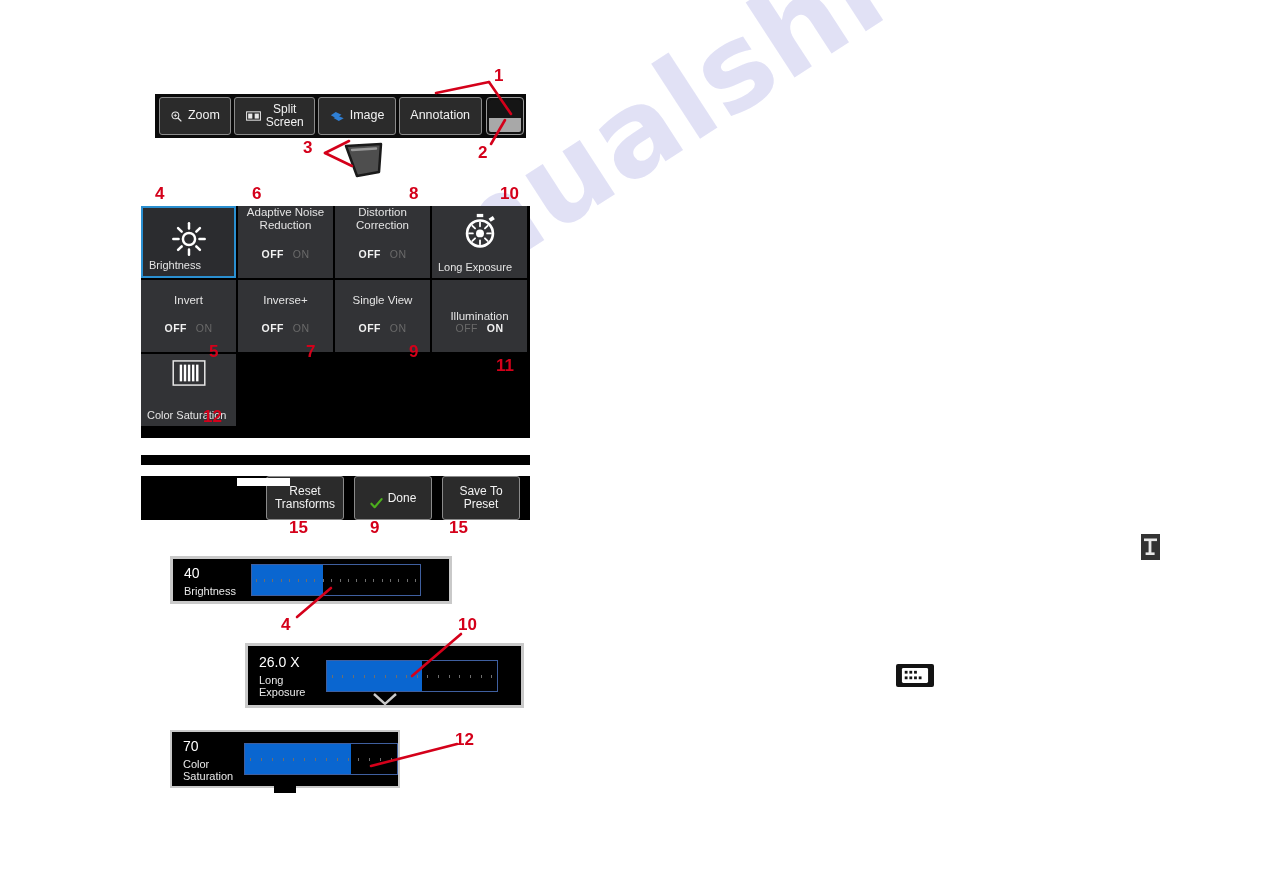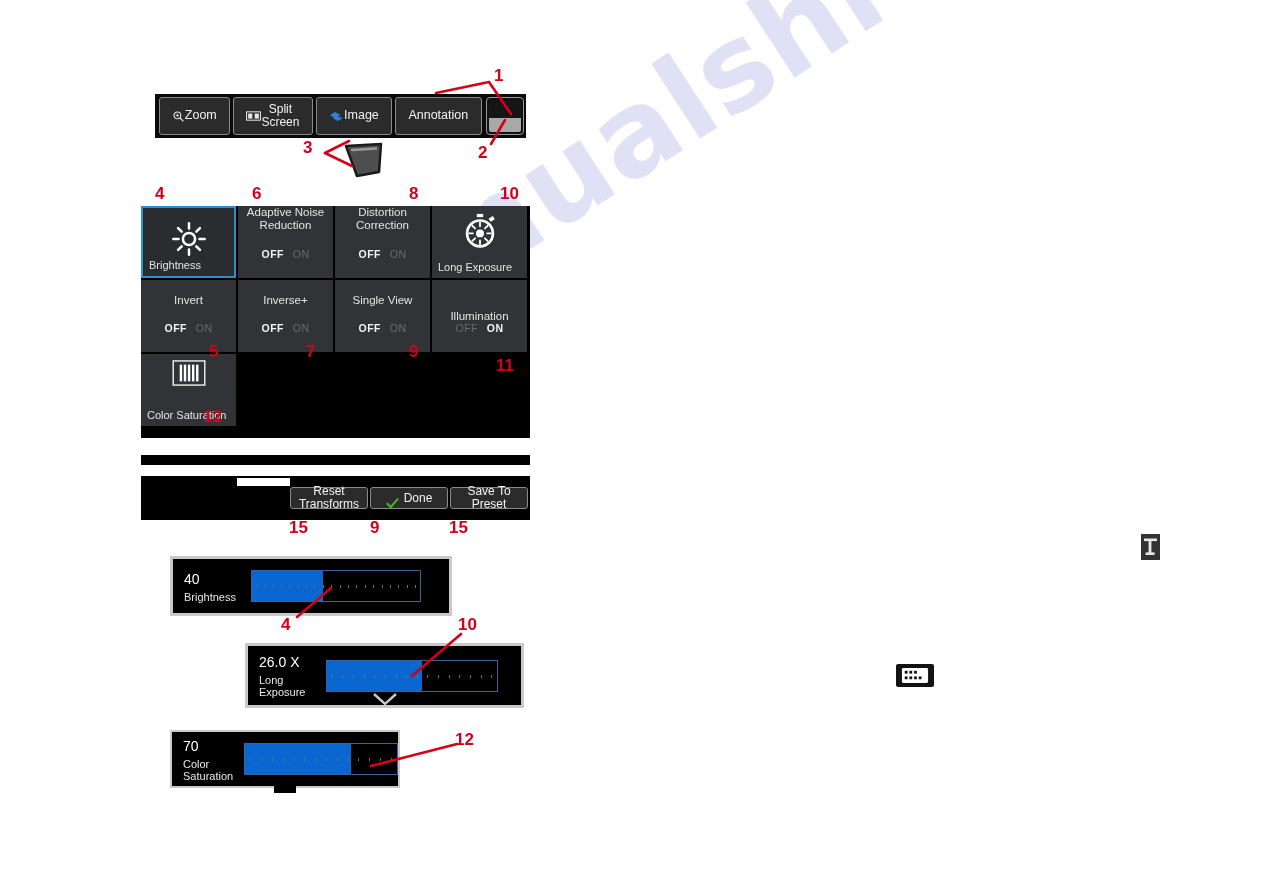--- a/index.html
+++ b/index.html
@@ -59,20 +59,21 @@
     height: 38px;
     margin: 0 1.5px;
     background: #2b2b2b;
     border: 1px solid #8a8a8a;
     border-radius: 3px;
     color: #f2f2f2;
     font-size: 12.5px;
     display: flex;
     align-items: center;
     justify-content: center;
+    gap: 5px;
     line-height: 1.05;
     text-align: center;
     box-sizing: border-box;
   }
   .tool-btn .lbl { white-space: pre-line; }
   .tool-btn.two-line { font-size: 12px; }
   .tool-icon { display: inline-flex; align-items: center; }
 
   #btn-toggle {
     width: 38px;
@@ -165,22 +166,22 @@
     width: 389px;
     height: 44px;
     background: #000;
     display: flex;
     align-items: center;
     justify-content: flex-end;
     z-index: 3;
   }
   .act-btn {
     width: 78px;
-    height: 22px;
-    margin-right: 2px;
+    height: 44px;
+    margin-right: 10px;
     background: #2b2b2b;
     border: 1px solid #8a8a8a;
     border-radius: 3px;
     color: #f2f2f2;
     font-size: 12px;
     line-height: 13px;
     display: flex;
     align-items: center;
     justify-content: center;
     gap: 5px;
@@ -247,21 +248,21 @@
     justify-content: space-around;
     align-items: center;
   }
   .sl-ticks i {
     display: block;
     width: 1px;
     height: 3px;
     background: #6e6e6e;
   }
 
-  #panel-brightness { left: 170px; top: 556px; width: 282px; height: 60px; }
+  #panel-brightness { left: 170px; top: 556px; width: 282px; height: 48px; }
   #panel-brightness .sl-track { width: 170px; }
   #panel-longexp   { left: 245px; top: 643px; width: 279px; height: 65px; }
   #panel-longexp .sl-track { width: 172px; }
   #panel-satur     { left: 170px; top: 730px; width: 230px; height: 58px; }
   #panel-satur .sl-track { width: 168px; }
 
   .panel-notch {
     position: absolute;
     left: 50%;
     transform: translateX(-50%);

